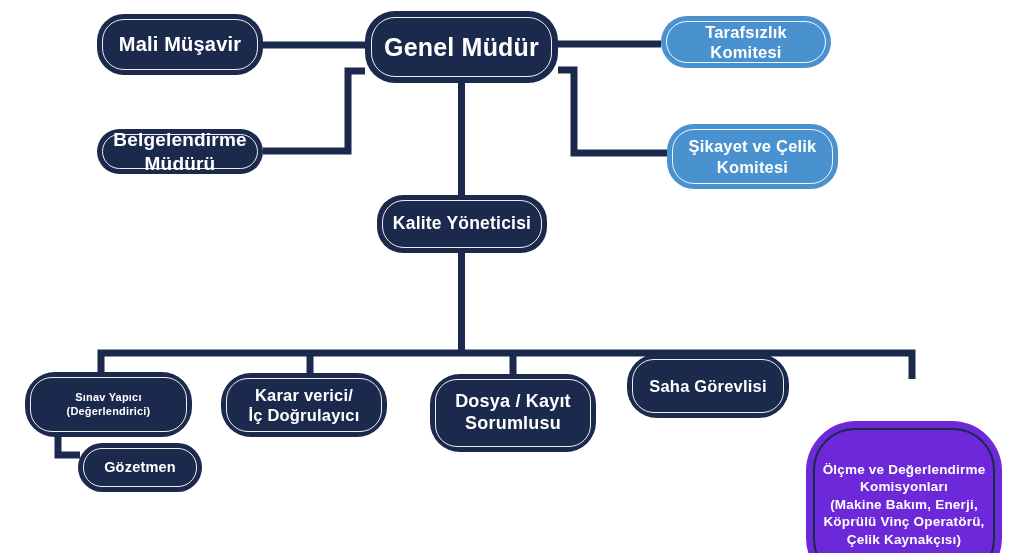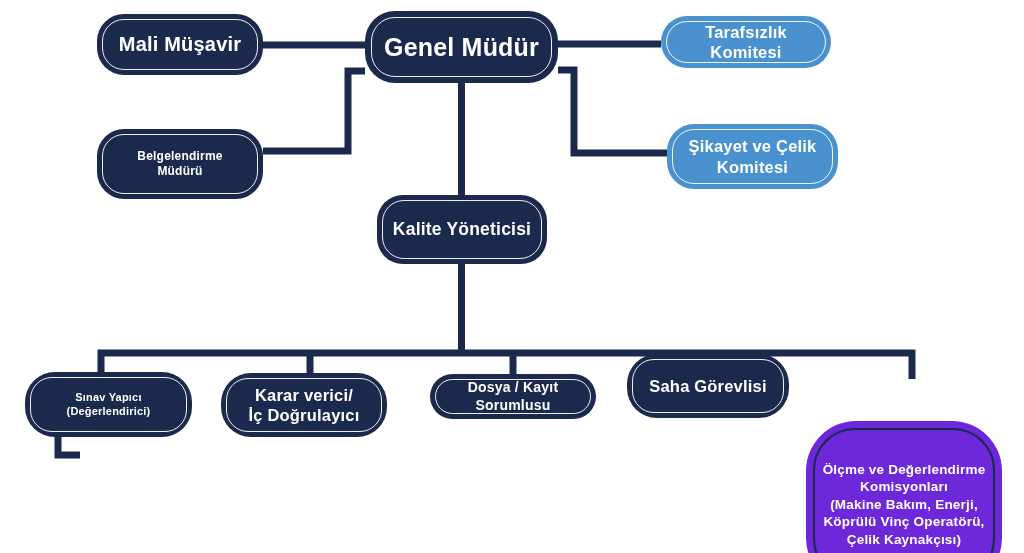--- a/index.html
+++ b/index.html
@@ -48,26 +48,26 @@
   .node.blue-large::after {
     inset: 7px;
     border: 2px solid #1b294c;
     border-radius: 42px;
   }
 
   #node-mali          { left:  97px; top:  14px; width: 166px; height: 61px; border-radius: 27px; font-size: 20px; }
   #node-genel         { left: 365px; top:  11px; width: 193px; height: 72px; border-radius: 30px; font-size: 25px; }
   #node-genel::after  { inset: 6px; border-radius: 24px; }
   #node-tarafsizlik   { left: 661px; top:  16px; width: 170px; height: 52px; border-radius: 27px; font-size: 16.5px; }
-  #node-belgelendirme { left:  97px; top: 129px; width: 166px; height: 70px; border-radius: 27px; font-size: 12px; }
+  #node-belgelendirme { left:  97px; top: 129px; width: 166px; height: 45px; border-radius: 27px; font-size: 19px; }
   #node-sikayet       { left: 667px; top: 124px; width: 171px; height: 65px; border-radius: 27px; font-size: 16.5px; }
-  #node-kalite        { left: 377px; top: 195px; width: 170px; height: 69px; border-radius: 26px; font-size: 17.5px; }
+  #node-kalite        { left: 377px; top: 195px; width: 170px; height: 58px; border-radius: 26px; font-size: 17.5px; }
   #node-sinav         { left:  25px; top: 372px; width: 167px; height: 65px; border-radius: 30px; font-size: 11px; }
   #node-karar         { left: 221px; top: 373px; width: 166px; height: 64px; border-radius: 30px; font-size: 16.5px; }
-  #node-dosya         { left: 430px; top: 374px; width: 166px; height: 45px; border-radius: 30px; font-size: 14px; }
+  #node-dosya         { left: 430px; top: 374px; width: 166px; height: 78px; border-radius: 30px; font-size: 18px; }
   #node-saha          { left: 627px; top: 354px; width: 162px; height: 64px; border-radius: 30px; font-size: 16.5px; }
   #node-olcme         { left: 806px; top: 378px; width: 196px; height: 167px; border-radius: 50px; font-size: 13.5px; line-height: 1.3; }
   #node-gozetmen      { left:  78px; top: 443px; width: 124px; height: 49px; border-radius: 25px; font-size: 14.5px; }
   #node-gozetmen::after { border-radius: 19px; }
 </style>
 </head>
 <body>
 
 <div class="canvas">
 
@@ -110,14 +110,15 @@
 Sorumlusu</div>
 
   <div class="node navy" id="node-saha">Saha Görevlisi</div>
 
   <div class="node blue-large" id="node-olcme">Ölçme ve Değerlendirme
 Komisyonları
 (Makine Bakım, Enerji,
 Köprülü Vinç Operatörü,
 Çelik Kaynakçısı)</div>
 
+  <div class="node navy" id="node-gozetmen">Gözetmen</div>
 
 </div>
 
 </body></html>

